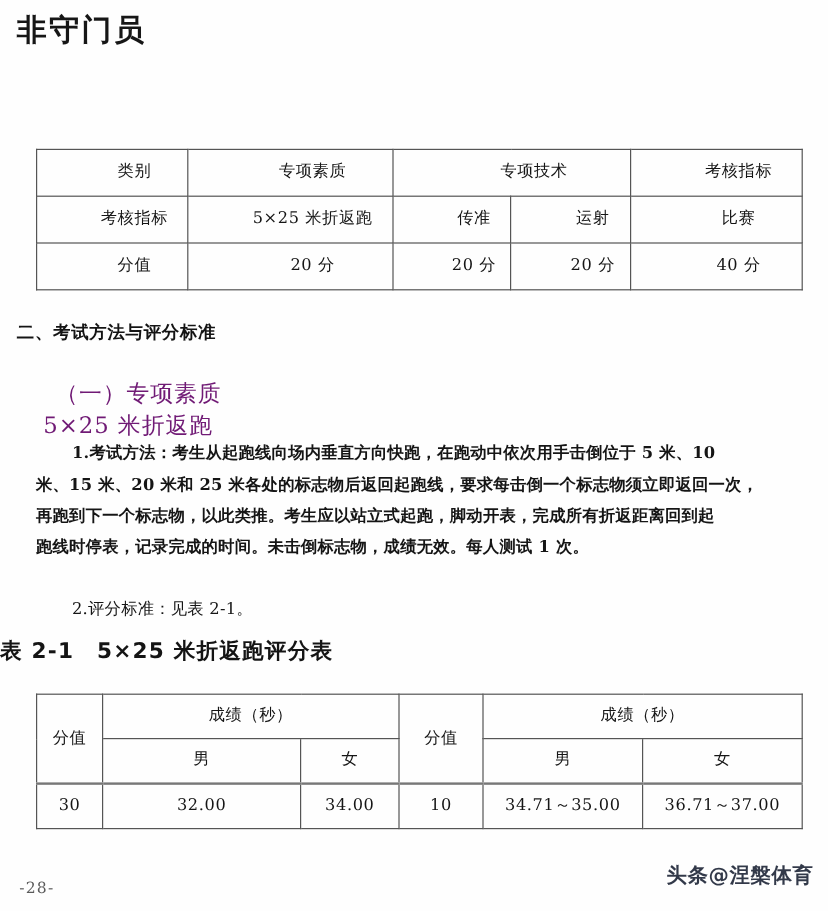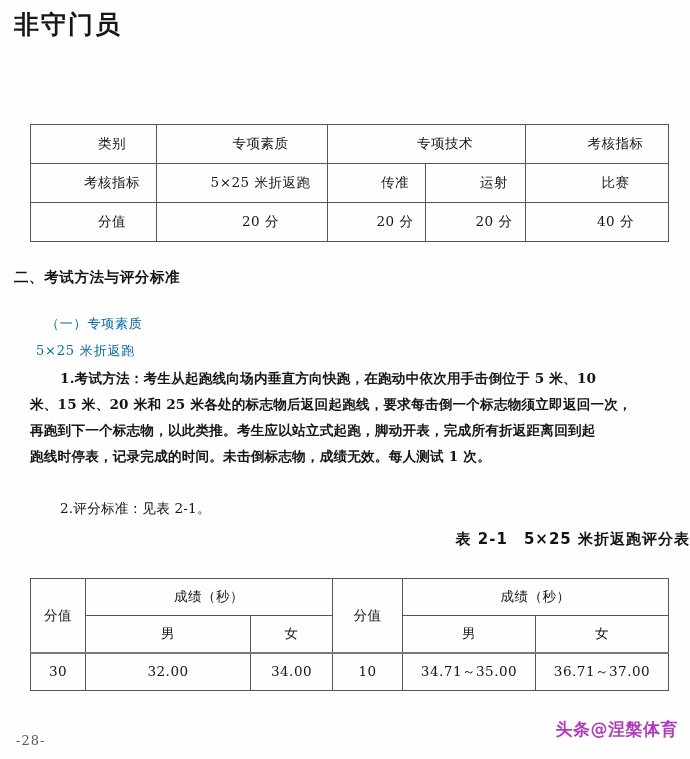--- a/index.html
+++ b/index.html
@@ -43,23 +43,23 @@
     letter-spacing: 0.6px;
     color: #141414;
     font-family: "DejaVu Sans", "Liberation Sans", sans-serif;
   }
   #sec1 { left: 14px; top: 78px; }
   #sec2 { left: 14px; top: 268px; }
 
   
   .subheading {
     position: absolute;
-    font-size: 13px;
+    font-size: 19px;
     letter-spacing: 0.8px;
-    color: #0369a1;
+    color: #701a75;
   }
   #sub1 { left: 46px; top: 315px; }
   #sub2 { left: 36px; top: 342px; }
 
   .para {
     position: absolute;
     left: 30px;
     width: 640px;
     font-size: 13.6px;
     line-height: 26px;
@@ -76,22 +76,22 @@
     font-weight: bold;
   }
   .para .ln.ind { text-indent: 30px; }
 
   
   .table-caption {
     position: absolute;
     left: 0;
     top: 530px;
     width: 690px;
-    text-align: right;
-    font-size: 15px;
+    text-align: left;
+    font-size: 18px;
     font-weight: 700;
     letter-spacing: 1px;
     font-family: "DejaVu Sans", "Liberation Sans", sans-serif;
     color: #141414;
   }
 
   
   table.doc-table {
     position: absolute;
     border-collapse: collapse;
@@ -133,21 +133,21 @@
     color: #5a5a5a;
     letter-spacing: 1px;
   }
 
   .watermark {
     position: absolute;
     right: 12px;
     top: 718px;
     font-size: 17px;
     font-weight: 700;
-    color: #a21caf;
+    color: #0f172a;
     letter-spacing: 0.5px;
     font-family: "DejaVu Sans", "Liberation Sans", sans-serif;
     opacity: 0.85;
     white-space: nowrap;
   }
 </style>
 </head>
 <body>
 
 <div class="page">

